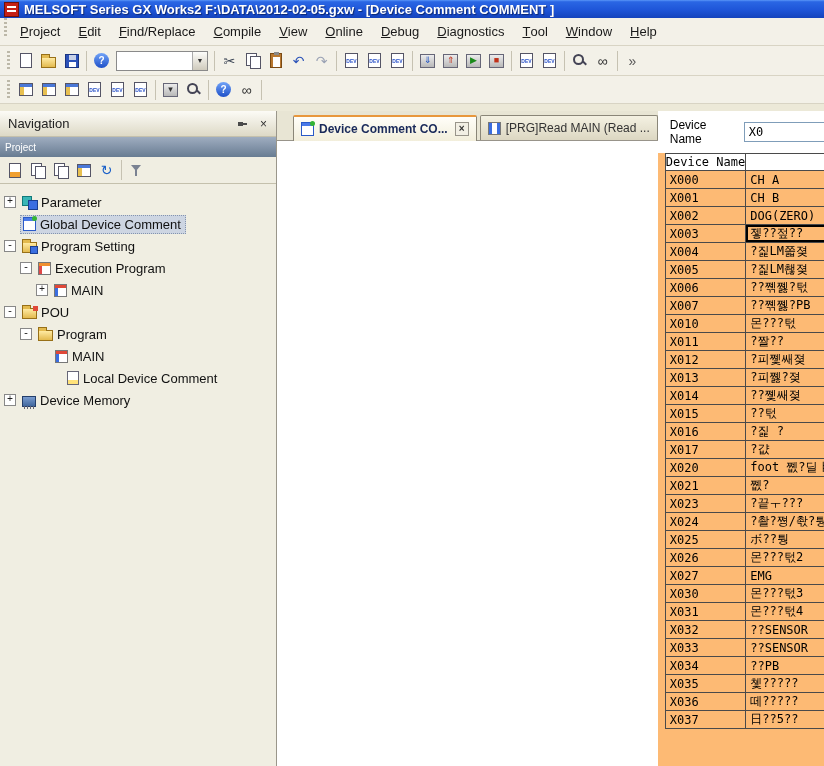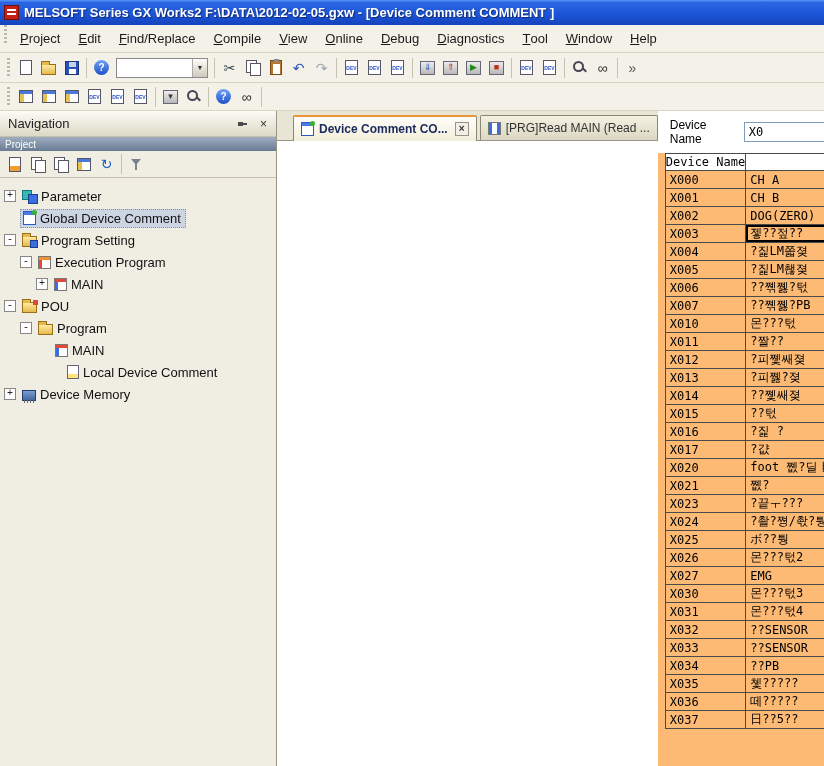--- a/index.html
+++ b/index.html
@@ -1,21 +1,21 @@
 <!DOCTYPE html>
 <html><head>
 <meta charset="utf-8">
 <style>
 *{margin:0;padding:0;box-sizing:border-box;}
 html,body{width:824px;height:766px;overflow:hidden;}
 body{font-family:"Liberation Sans","DejaVu Sans",sans-serif;font-size:13px;background:#ece9d8;}
 .window{position:relative;width:824px;height:766px;overflow:hidden;background:#ece9d8;}
 
 
-.titlebar{height:25px;background:linear-gradient(to bottom,#5a96f8 0%,#2a66e4 10%,#1e55d8 55%,#1443bc 100%);display:flex;align-items:center;gap:5px;padding:0 4px;}
+.titlebar{height:18px;background:linear-gradient(to bottom,#5a96f8 0%,#2a66e4 10%,#1e55d8 55%,#1443bc 100%);display:flex;align-items:center;gap:5px;padding:0 4px;}
 .title-text{color:#fff;font-weight:bold;font-size:13px;text-shadow:1px 1px 1px rgba(10,30,90,.8);white-space:nowrap;overflow:hidden;}
 .app-icon{position:relative;width:15px;height:15px;background:#c42016;border:1px solid #70100a;flex:none;}
 .app-icon::before{content:"";position:absolute;left:2px;right:2px;top:3px;bottom:3px;background:repeating-linear-gradient(to bottom,#fff 0 2px,transparent 2px 4px);}
 
 
 .menubar{height:28px;background:#f3f1e8;border-bottom:1px solid #d8d4c4;display:flex;align-items:stretch;}
 .menu-items{display:flex;align-items:stretch;}
 .menu-item{display:flex;align-items:center;padding:0 9px;color:#1a1a1a;white-space:nowrap;}
 .accel{text-decoration:underline;}
 
@@ -59,21 +59,21 @@
 
 
 .content{position:absolute;left:0;right:0;top:111px;bottom:0;display:flex;}
 .nav{width:277px;flex:none;background:#f0eee2;border-right:1px solid #9a968a;display:flex;flex-direction:column;}
 .nav-header{height:26px;flex:none;display:flex;align-items:center;gap:4px;padding:0 4px 0 8px;background:linear-gradient(#fcfbf6,#ddd9c6);border-bottom:1px solid #c4c0ac;color:#222;}
 .spacer{flex:1;}
 .nav-btn{width:17px;height:15px;display:flex;align-items:center;justify-content:center;font-size:12px;line-height:1;color:#333;}
 .pin-art{position:relative;width:11px;height:11px;}
 .pin-art::before{content:"";position:absolute;left:1px;top:4px;width:5px;height:4px;background:#4a4a4a;}
 .pin-art::after{content:"";position:absolute;left:6px;top:5px;width:4px;height:2px;background:#4a4a4a;}
-.project-bar{height:14px;flex:none;background:linear-gradient(#9fadc0,#687c92);color:#fff;font-size:10px;display:flex;align-items:center;padding:0 5px;}
+.project-bar{height:20px;flex:none;background:linear-gradient(#9fadc0,#687c92);color:#fff;font-size:10px;display:flex;align-items:center;padding:0 5px;}
 .nav-toolbar{height:27px;flex:none;display:flex;align-items:center;background:#f0eee2;border-bottom:1px solid #c4c0ac;padding:2px 3px;}
 .tree{flex:1;overflow:hidden;padding-top:7px;}
 .tree-row{height:22px;display:flex;align-items:center;}
 .tw{width:12px;height:12px;flex:none;border:1px solid #888;background:#fff;font-size:10px;line-height:10px;text-align:center;margin-right:3px;color:#222;font-family:"Liberation Mono",monospace;}
 .tree-wrap{display:flex;align-items:center;gap:4px;padding:1px 4px 1px 2px;border:1px solid transparent;}
 .tree-row.selected .tree-wrap{background:#cdd5e2;border:1px dotted #8494ae;align-items:center;}
 .tree-label{white-space:nowrap;font-size:13px;color:#111;}
 
 
 .ti{width:15px;height:14px;flex:none;position:relative;}

